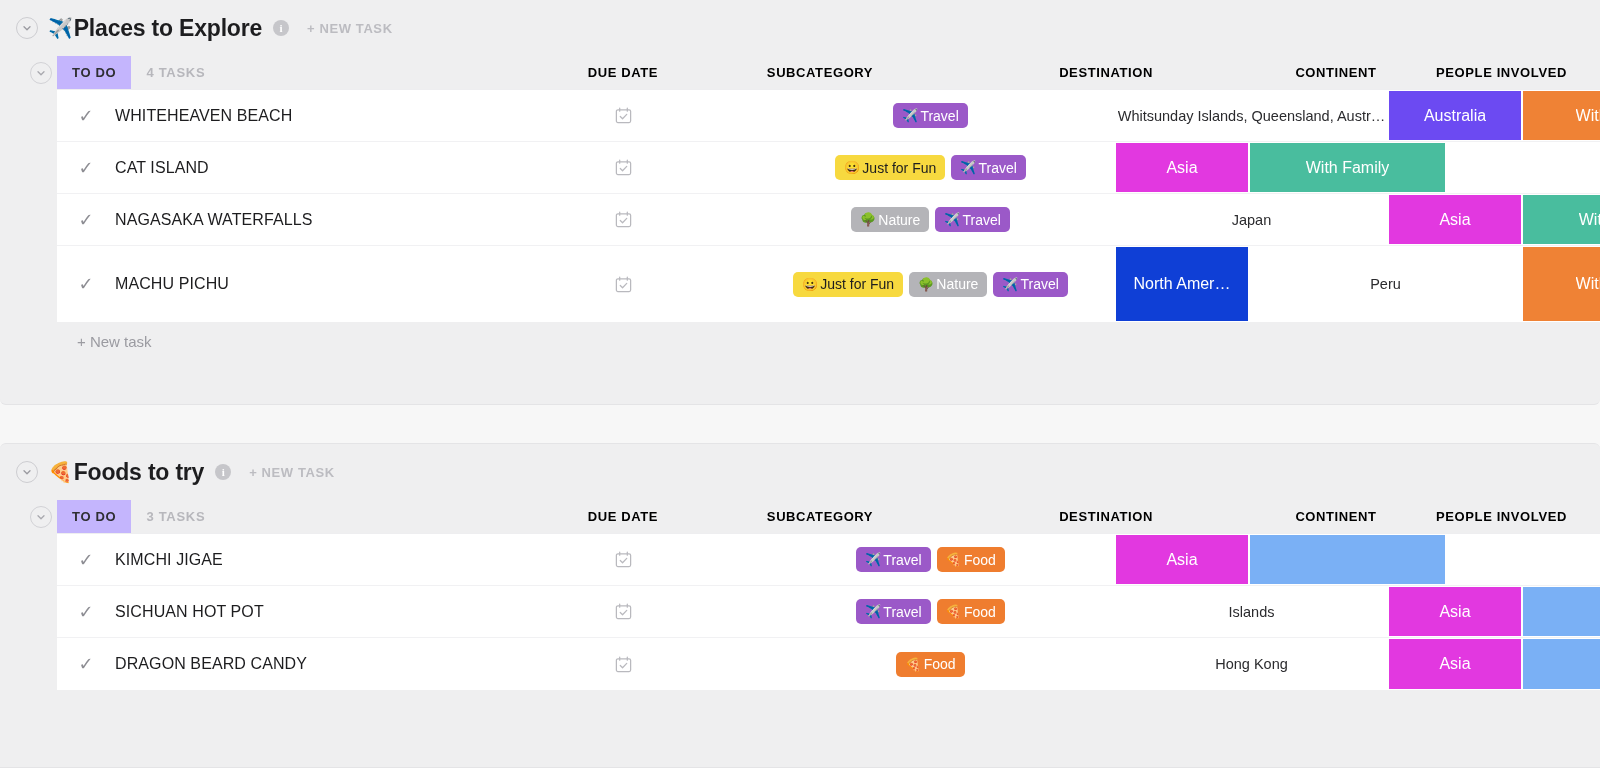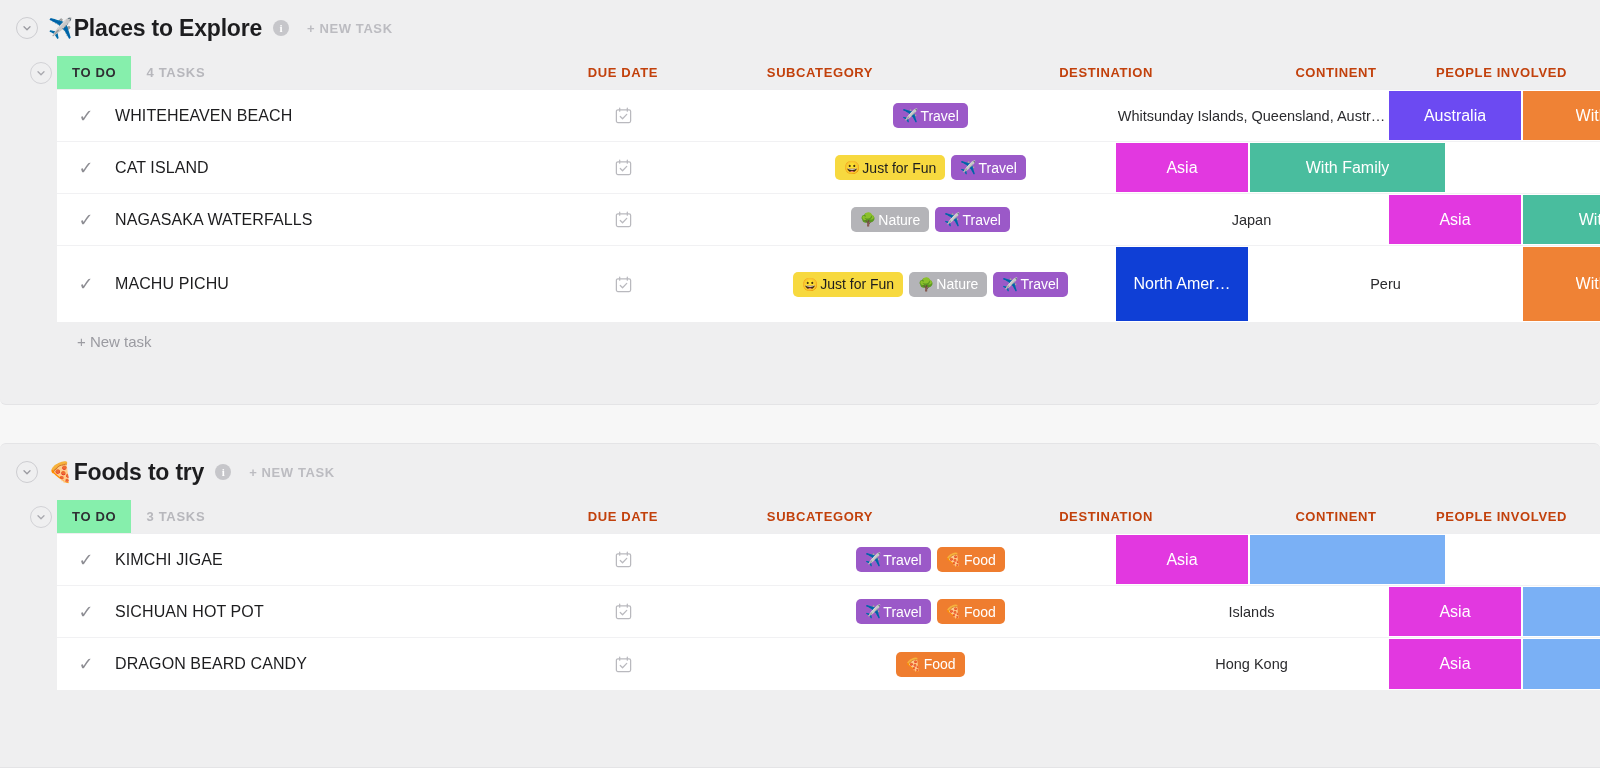--- a/index.html
+++ b/index.html
@@ -101,21 +101,21 @@
     left: 30px;
     width: 22px; height: 22px;
     border: 1px solid #d2d2d6;
     border-radius: 50%;
     display: flex; align-items: center; justify-content: center;
     color: #a8a8ae;
     background: transparent;
   }
   .status-pill {
     margin-left: 57px;
-    background: #86efac;
+    background: #c4b5fd;
     color: #2f2f33;
     font-size: 13px;
     font-weight: 700;
     letter-spacing: 0.7px;
     height: 33px;
     padding: 0 15px;
     display: flex;
     align-items: center;
   }
   .task-count {
@@ -130,21 +130,21 @@
   .col-head {
     position: absolute;
     top: 0;
     height: 33px;
     display: flex;
     align-items: center;
     justify-content: center;
     font-size: 13px;
     font-weight: 700;
     letter-spacing: 0.6px;
-    color: #c2410c;
+    color: #000000;
     white-space: nowrap;
   }
   .ch-due      { left: 500px; width: 246px; }
   .ch-sub      { left: 746px; width: 148px; }
   .ch-dest     { left: 894px; width: 424px; }
   .ch-cont     { left: 1269px; width: 134px; }
   .ch-people   { left: 1403px; width: 197px; }
 
   
   .table {

